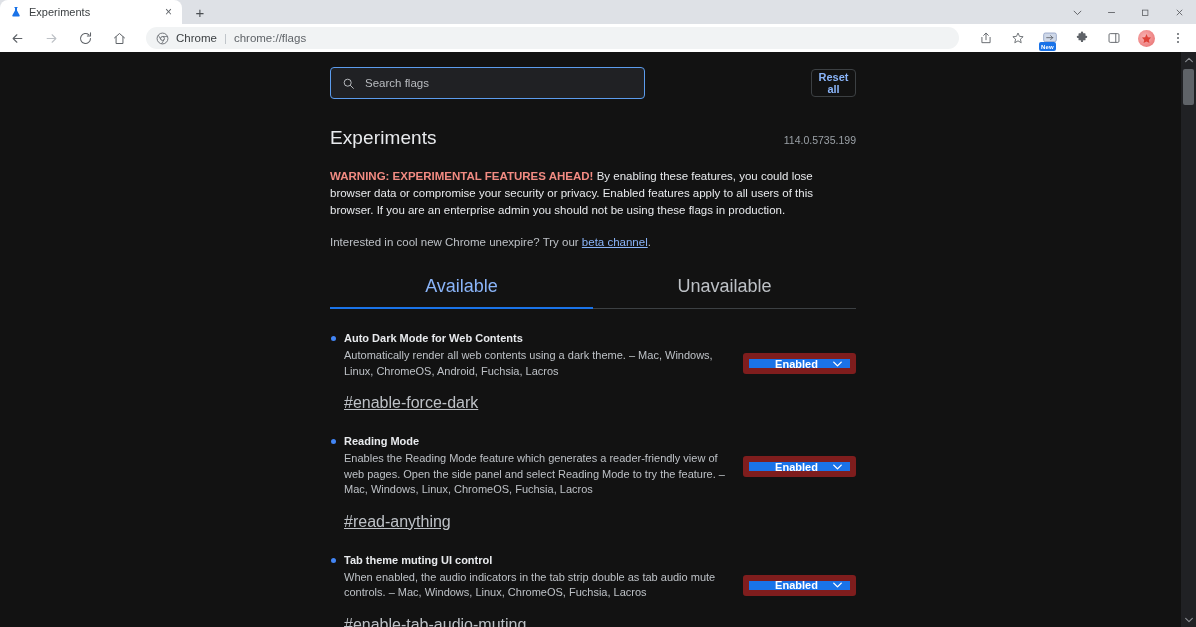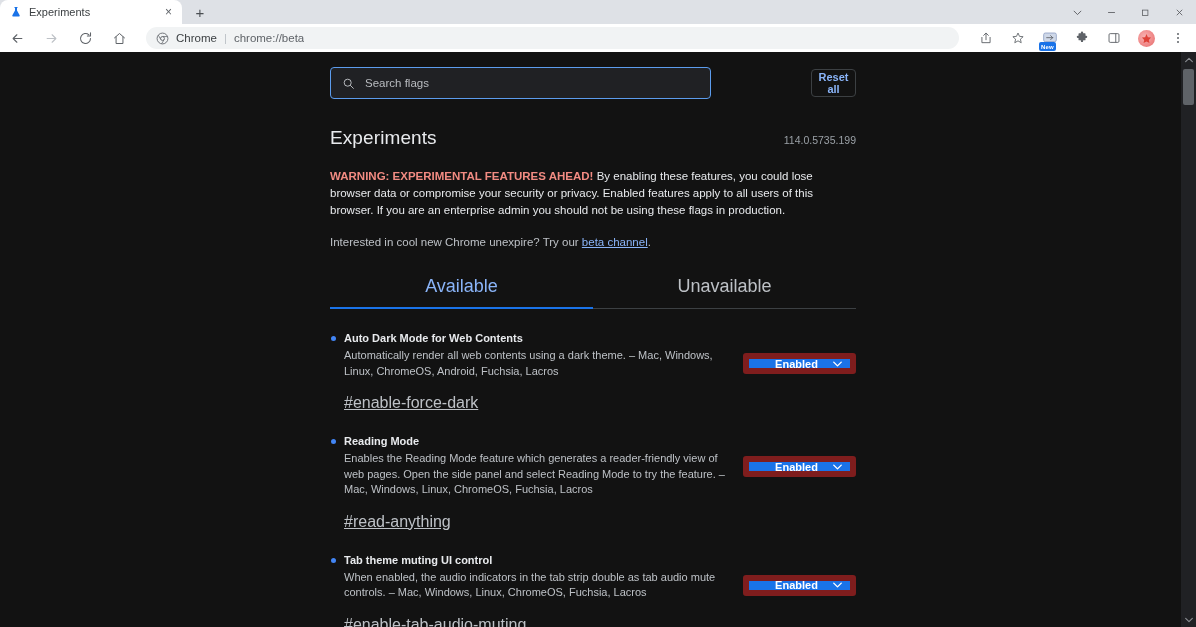--- a/index.html
+++ b/index.html
@@ -83,21 +83,21 @@
     display: flex;
   }
   .page {
     flex: 1; overflow: hidden; position: relative;
   }
   .content { width: 100%; padding-top: 6px; }
   .wrap { width: 526px; margin: 0 auto 0 330px; }
 
   .searchrow { display: flex; align-items: center; gap: 0; margin-top: 9px; }
   .searchbox {
-    width: 381px; height: 32px; background: #202124;
+    width: 315px; height: 32px; background: #202124;
     border: 1px solid #5c9ced; border-radius: 4px;
     display: flex; align-items: center; padding: 0 11px; gap: 10px;
   }
   .search-ph { font-size: 11.5px; color: #b9bcc0; }
   .resetall {
     margin-left: auto; width: 45px; height: 28px;
     border: 1px solid #3c4043; border-radius: 4px;
     display: flex; align-items: center; justify-content: center;
     color: #8ab4f8; font-size: 11px; font-weight: bold; background: transparent;
     font-family: "Liberation Sans", sans-serif;
@@ -230,21 +230,21 @@
     <div class="omnibox">
       <span class="omni-icon">
         <svg width="13" height="13" viewBox="0 0 24 24">
           <circle cx="12" cy="12" r="10" fill="none" stroke="#5f6368" stroke-width="1.6"></circle>
           <circle cx="12" cy="12" r="3.6" fill="none" stroke="#5f6368" stroke-width="1.6"></circle>
           <path d="M12 8.4H21.4M8.9 13.8L4.2 5.9M15.1 13.8l-4.7 7.9" stroke="#5f6368" stroke-width="1.4"></path>
         </svg>
       </span>
       <span class="omni-scheme">Chrome</span>
       <span class="omni-sep">|</span>
-      <span class="omni-url">chrome://beta</span>
+      <span class="omni-url">chrome://flags</span>
     </div>
 
     <div class="tbicon">
       <svg width="14" height="14" viewBox="0 0 24 24">
         <path d="M5 11v9h14v-9" stroke="#5f6368" stroke-width="1.6" fill="none" stroke-linecap="round"></path>
         <path d="M12 15V4M8 7.5L12 3.5l4 4" stroke="#5f6368" stroke-width="1.6" fill="none" stroke-linecap="round" stroke-linejoin="round"></path>
       </svg>
     </div>
     <div class="tbicon">
       <svg width="14" height="14" viewBox="0 0 24 24">

